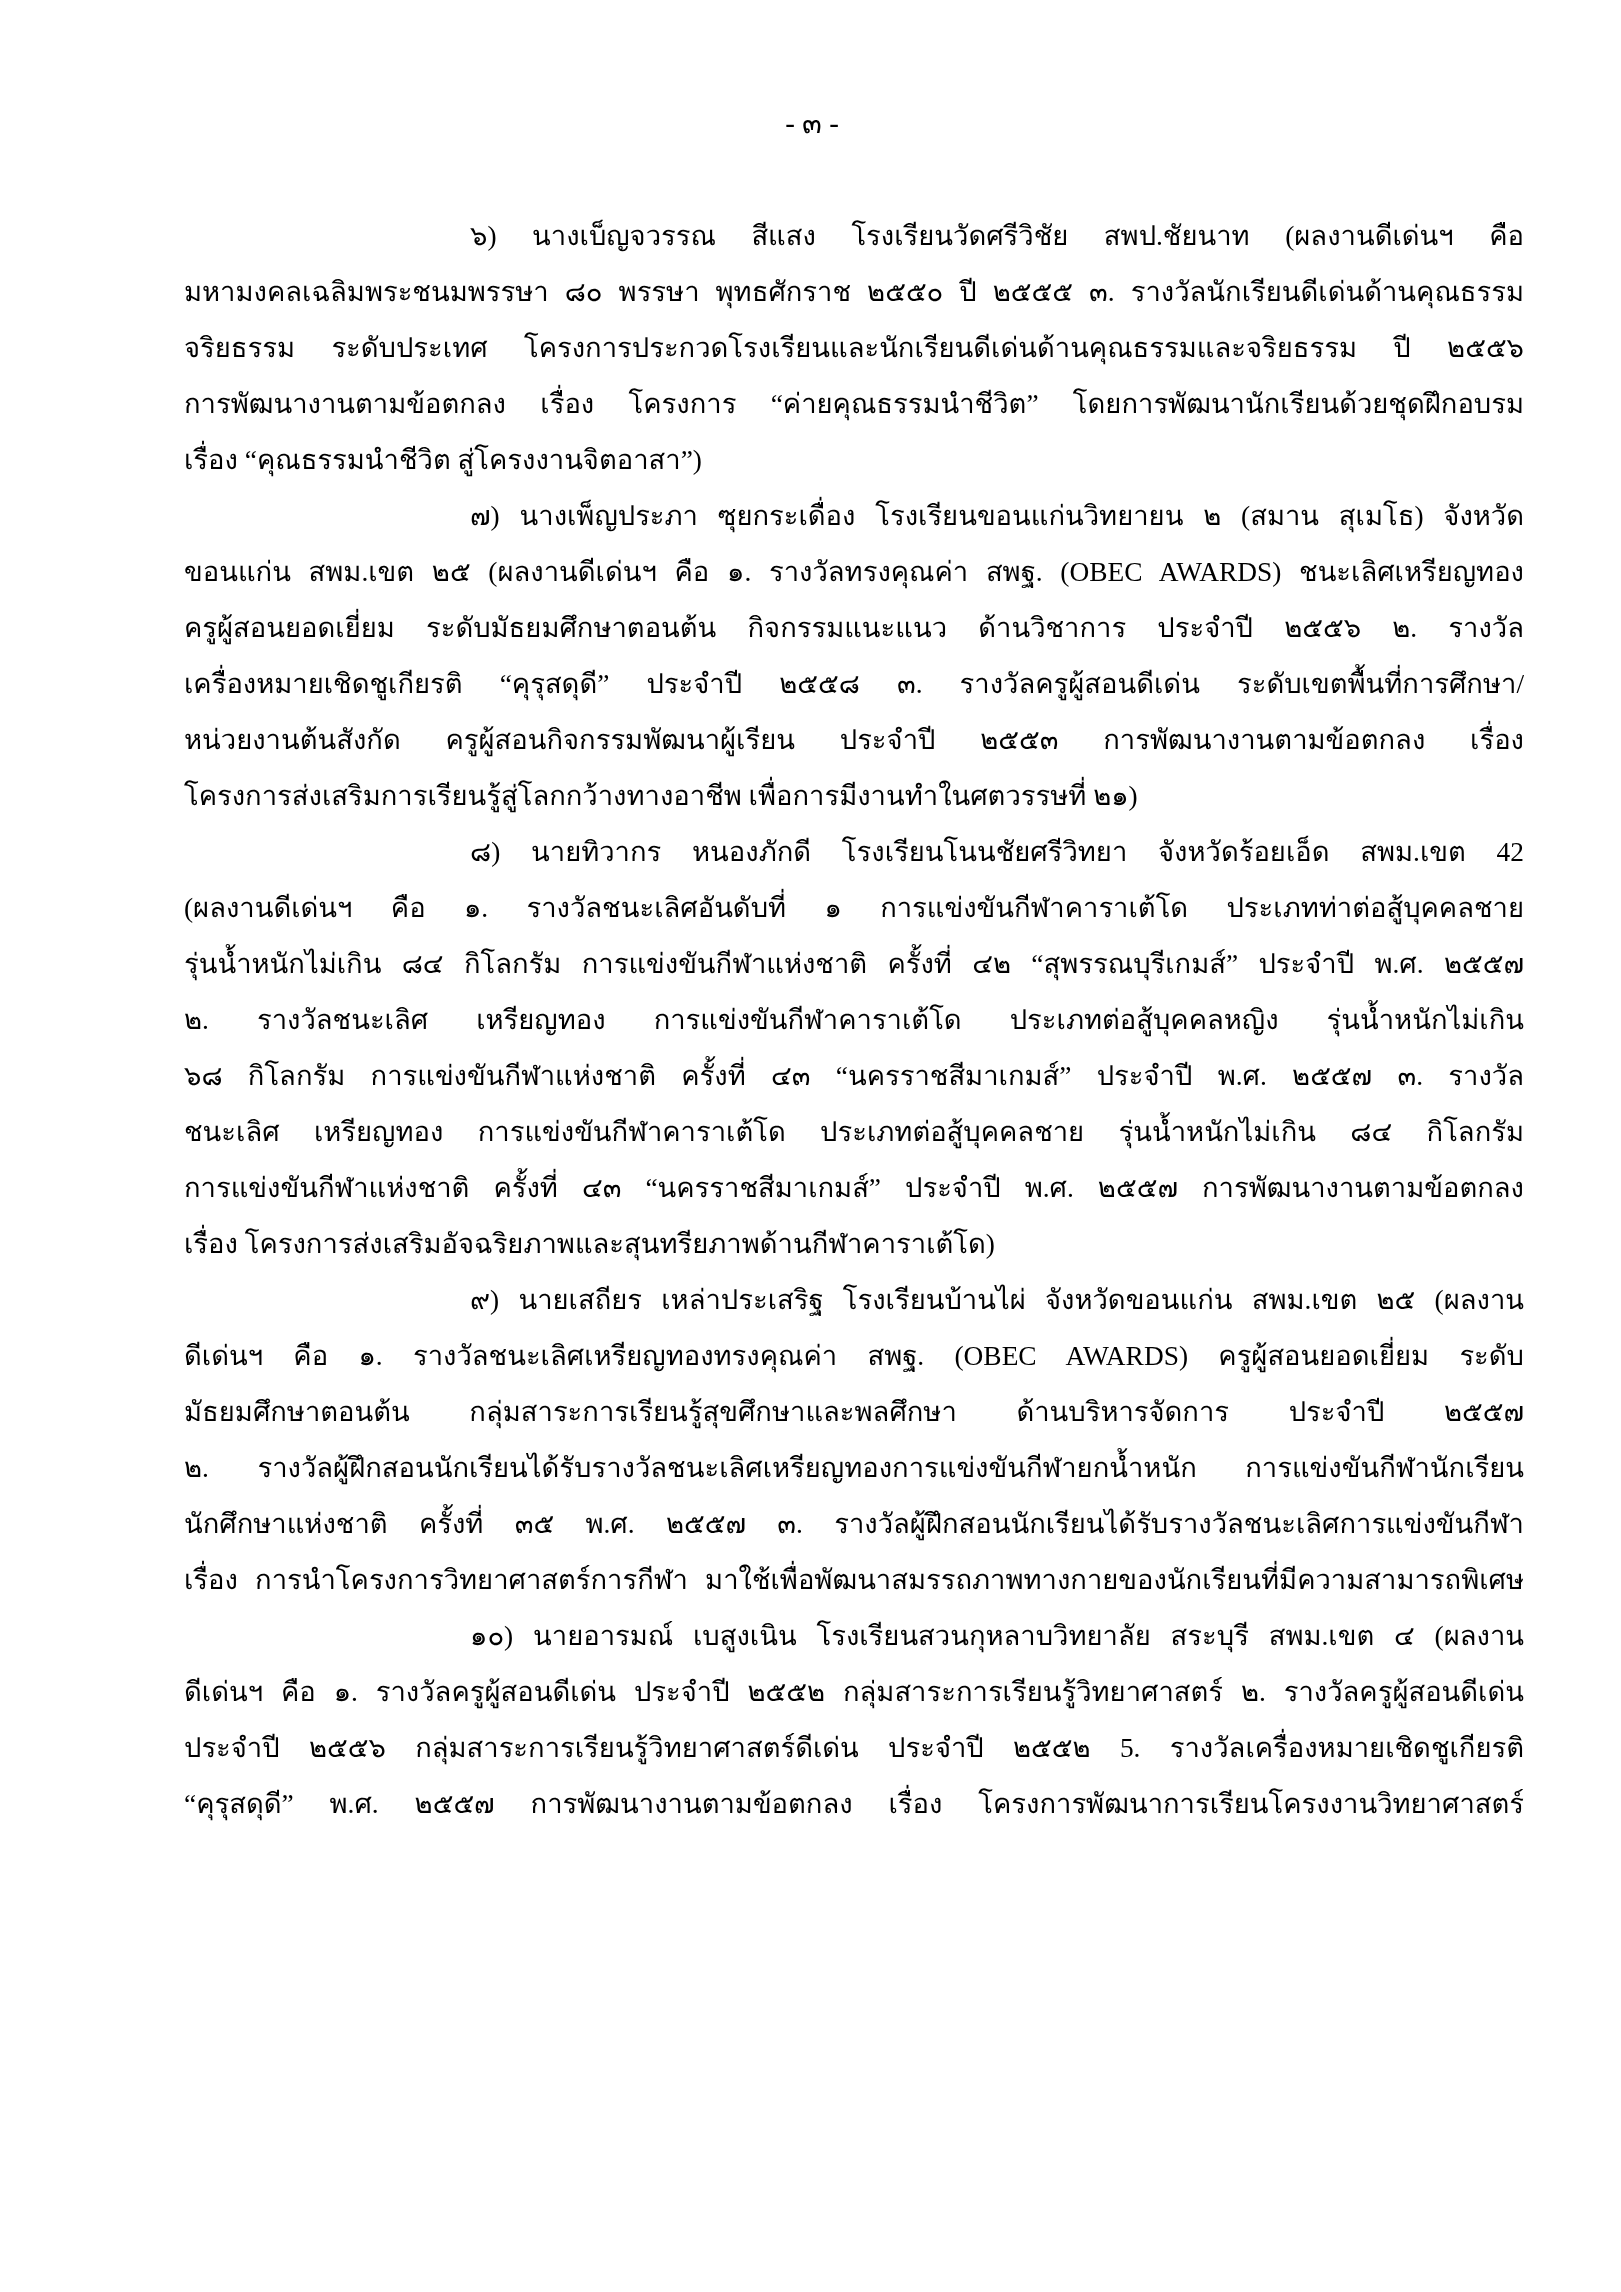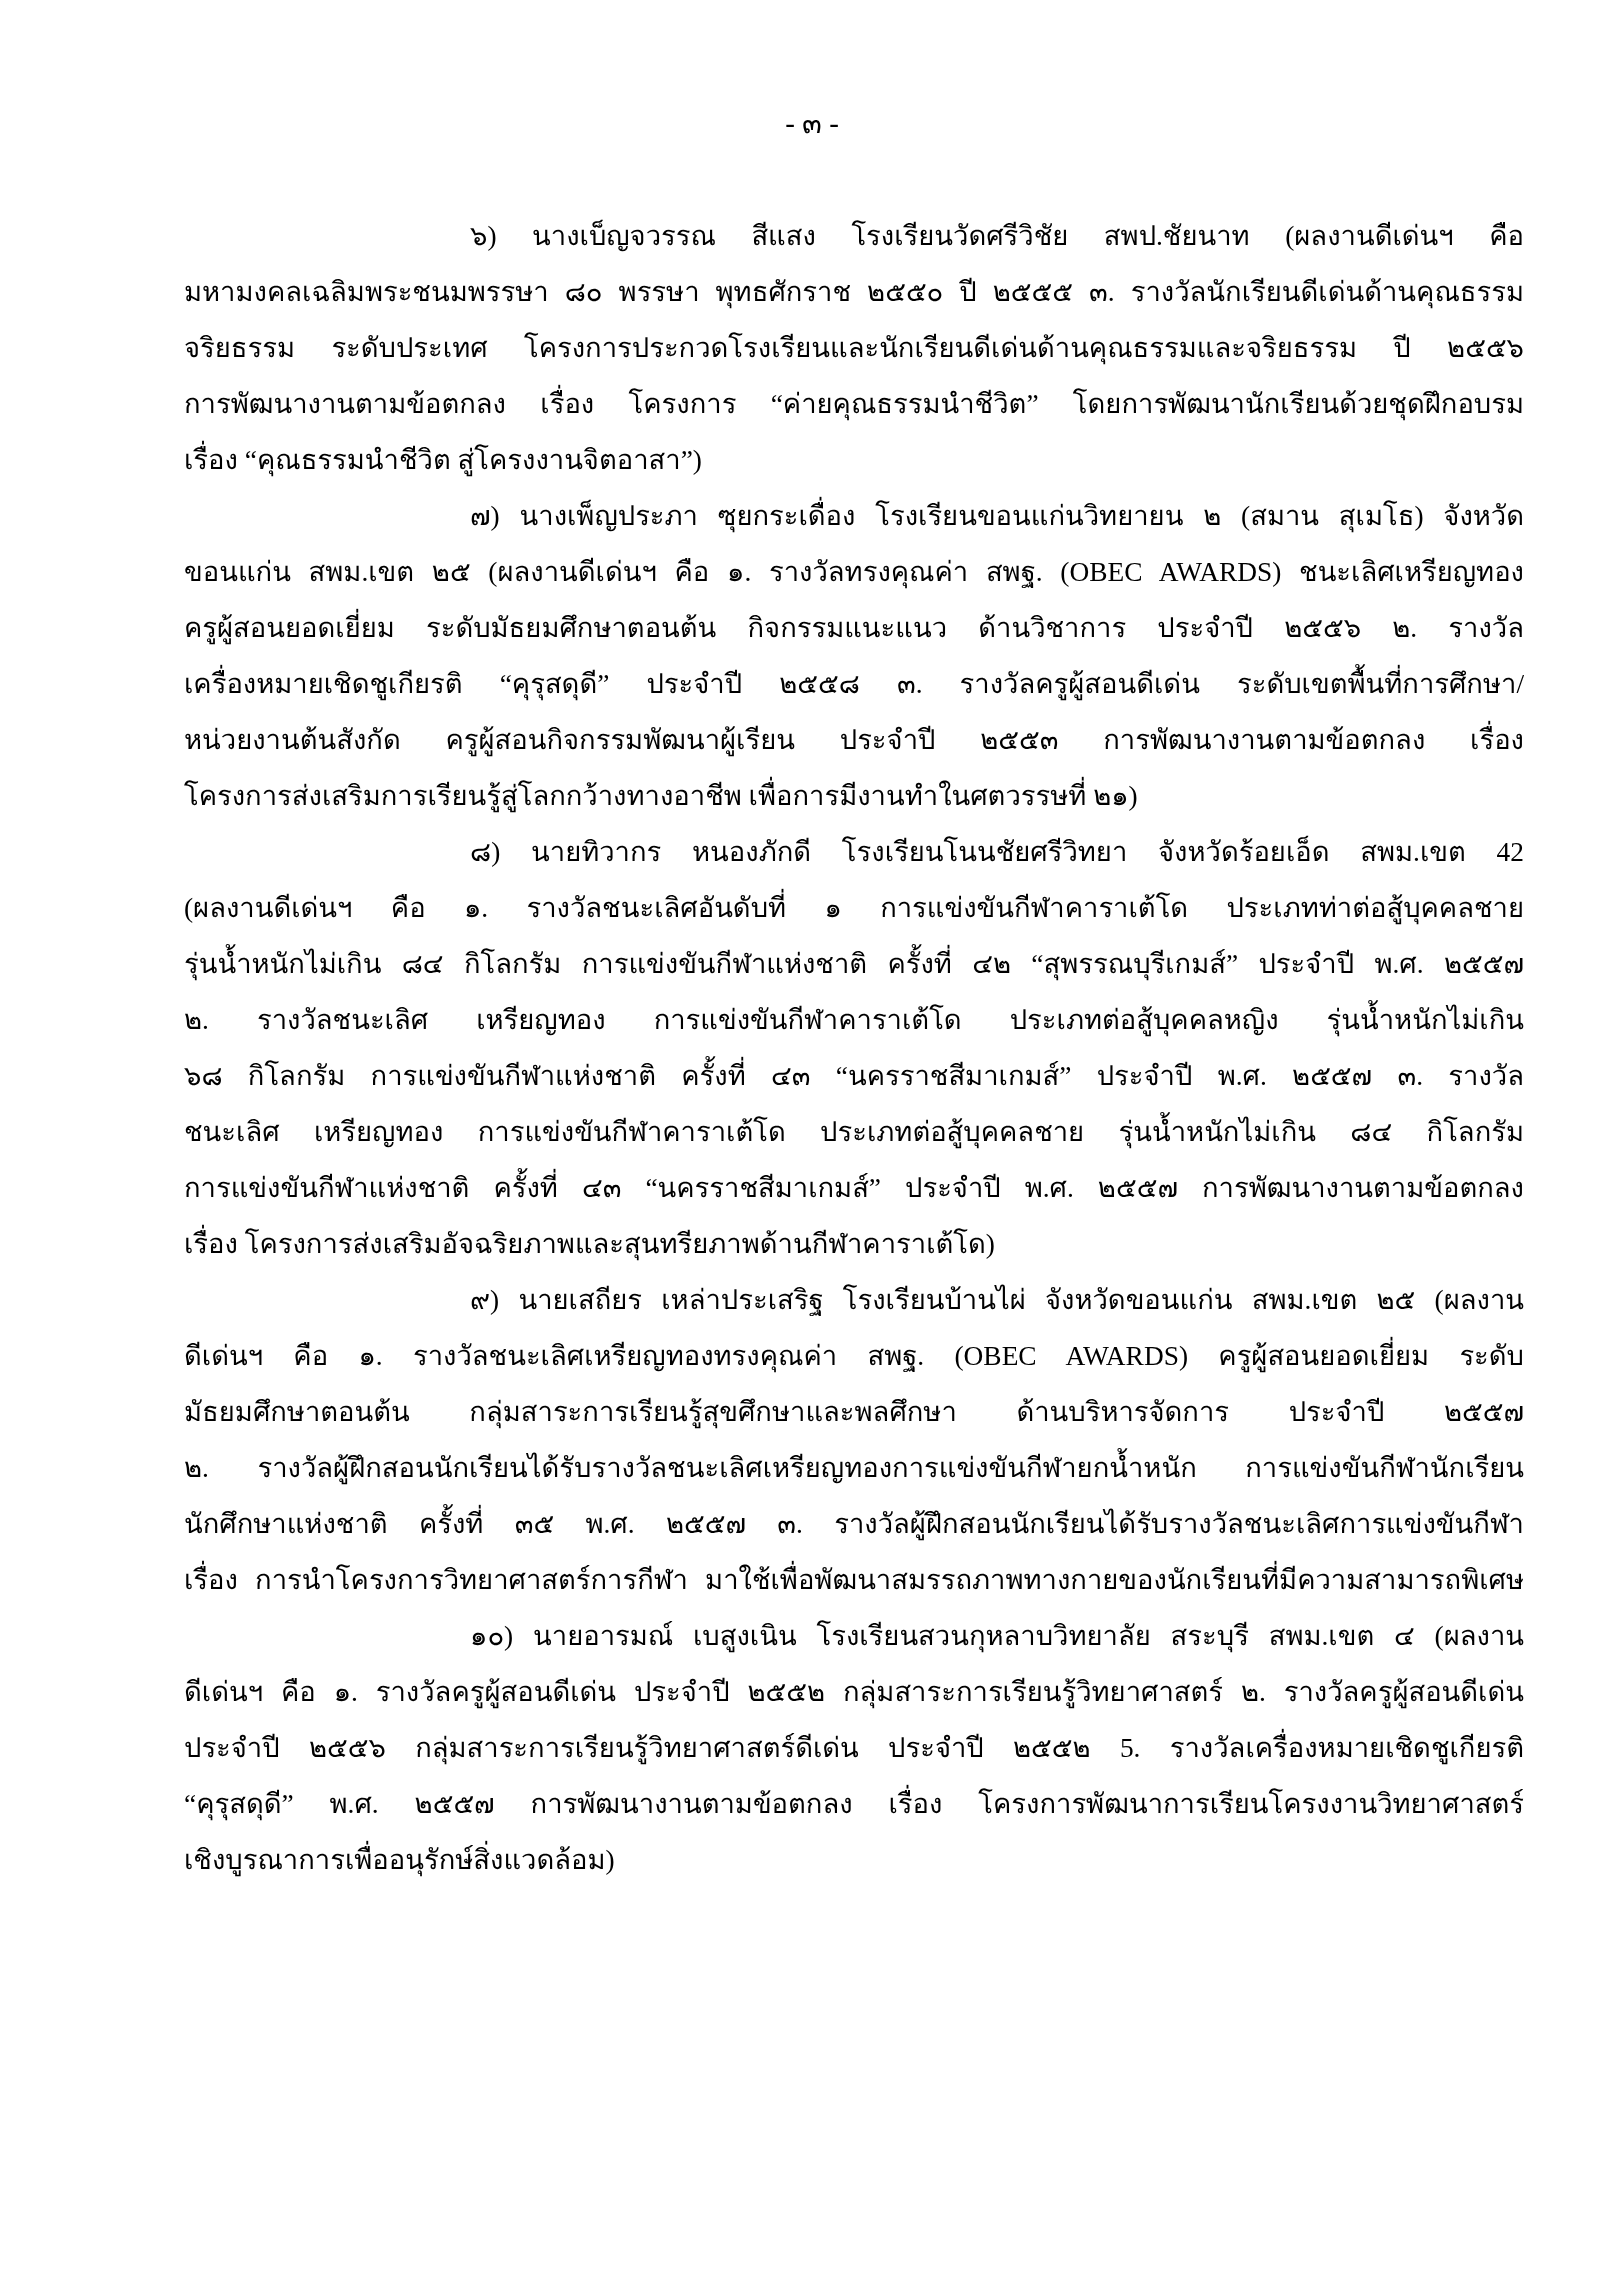--- a/index.html
+++ b/index.html
@@ -85,18 +85,17 @@
       <div class="line">๒. รางวัลผู้ฝึกสอนนักเรียนได้รับรางวัลชนะเลิศเหรียญทองการแข่งขันกีฬายกน้ำหนัก การแข่งขันกีฬานักเรียน</div>
       <div class="line">นักศึกษาแห่งชาติ ครั้งที่ ๓๕ พ.ศ. ๒๕๕๗ ๓. รางวัลผู้ฝึกสอนนักเรียนได้รับรางวัลชนะเลิศการแข่งขันกีฬา</div>
       <div class="line">เรื่อง การนำโครงการวิทยาศาสตร์การกีฬา มาใช้เพื่อพัฒนาสมรรถภาพทางกายของนักเรียนที่มีความสามารถพิเศษ</div>
     </div>
 
     <div class="paragraph">
       <div class="line first">๑๐) นายอารมณ์ เบสูงเนิน โรงเรียนสวนกุหลาบวิทยาลัย สระบุรี สพม.เขต ๔ (ผลงาน</div>
       <div class="line">ดีเด่นฯ คือ ๑. รางวัลครูผู้สอนดีเด่น ประจำปี ๒๕๕๒ กลุ่มสาระการเรียนรู้วิทยาศาสตร์ ๒. รางวัลครูผู้สอนดีเด่น</div>
       <div class="line">ประจำปี ๒๕๕๖ กลุ่มสาระการเรียนรู้วิทยาศาสตร์ดีเด่น ประจำปี ๒๕๕๒ 5. รางวัลเครื่องหมายเชิดชูเกียรติ</div>
       <div class="line">“คุรุสดุดี” พ.ศ. ๒๕๕๗ การพัฒนางานตามข้อตกลง เรื่อง โครงการพัฒนาการเรียนโครงงานวิทยาศาสตร์</div>
-      <div class="line last">เชิงบูรณาการเพื่ออนุรักษ์สิ่งแวดล้อม)</div>
     </div>
 
   </div>
 </div>
 
 
 </body></html>

